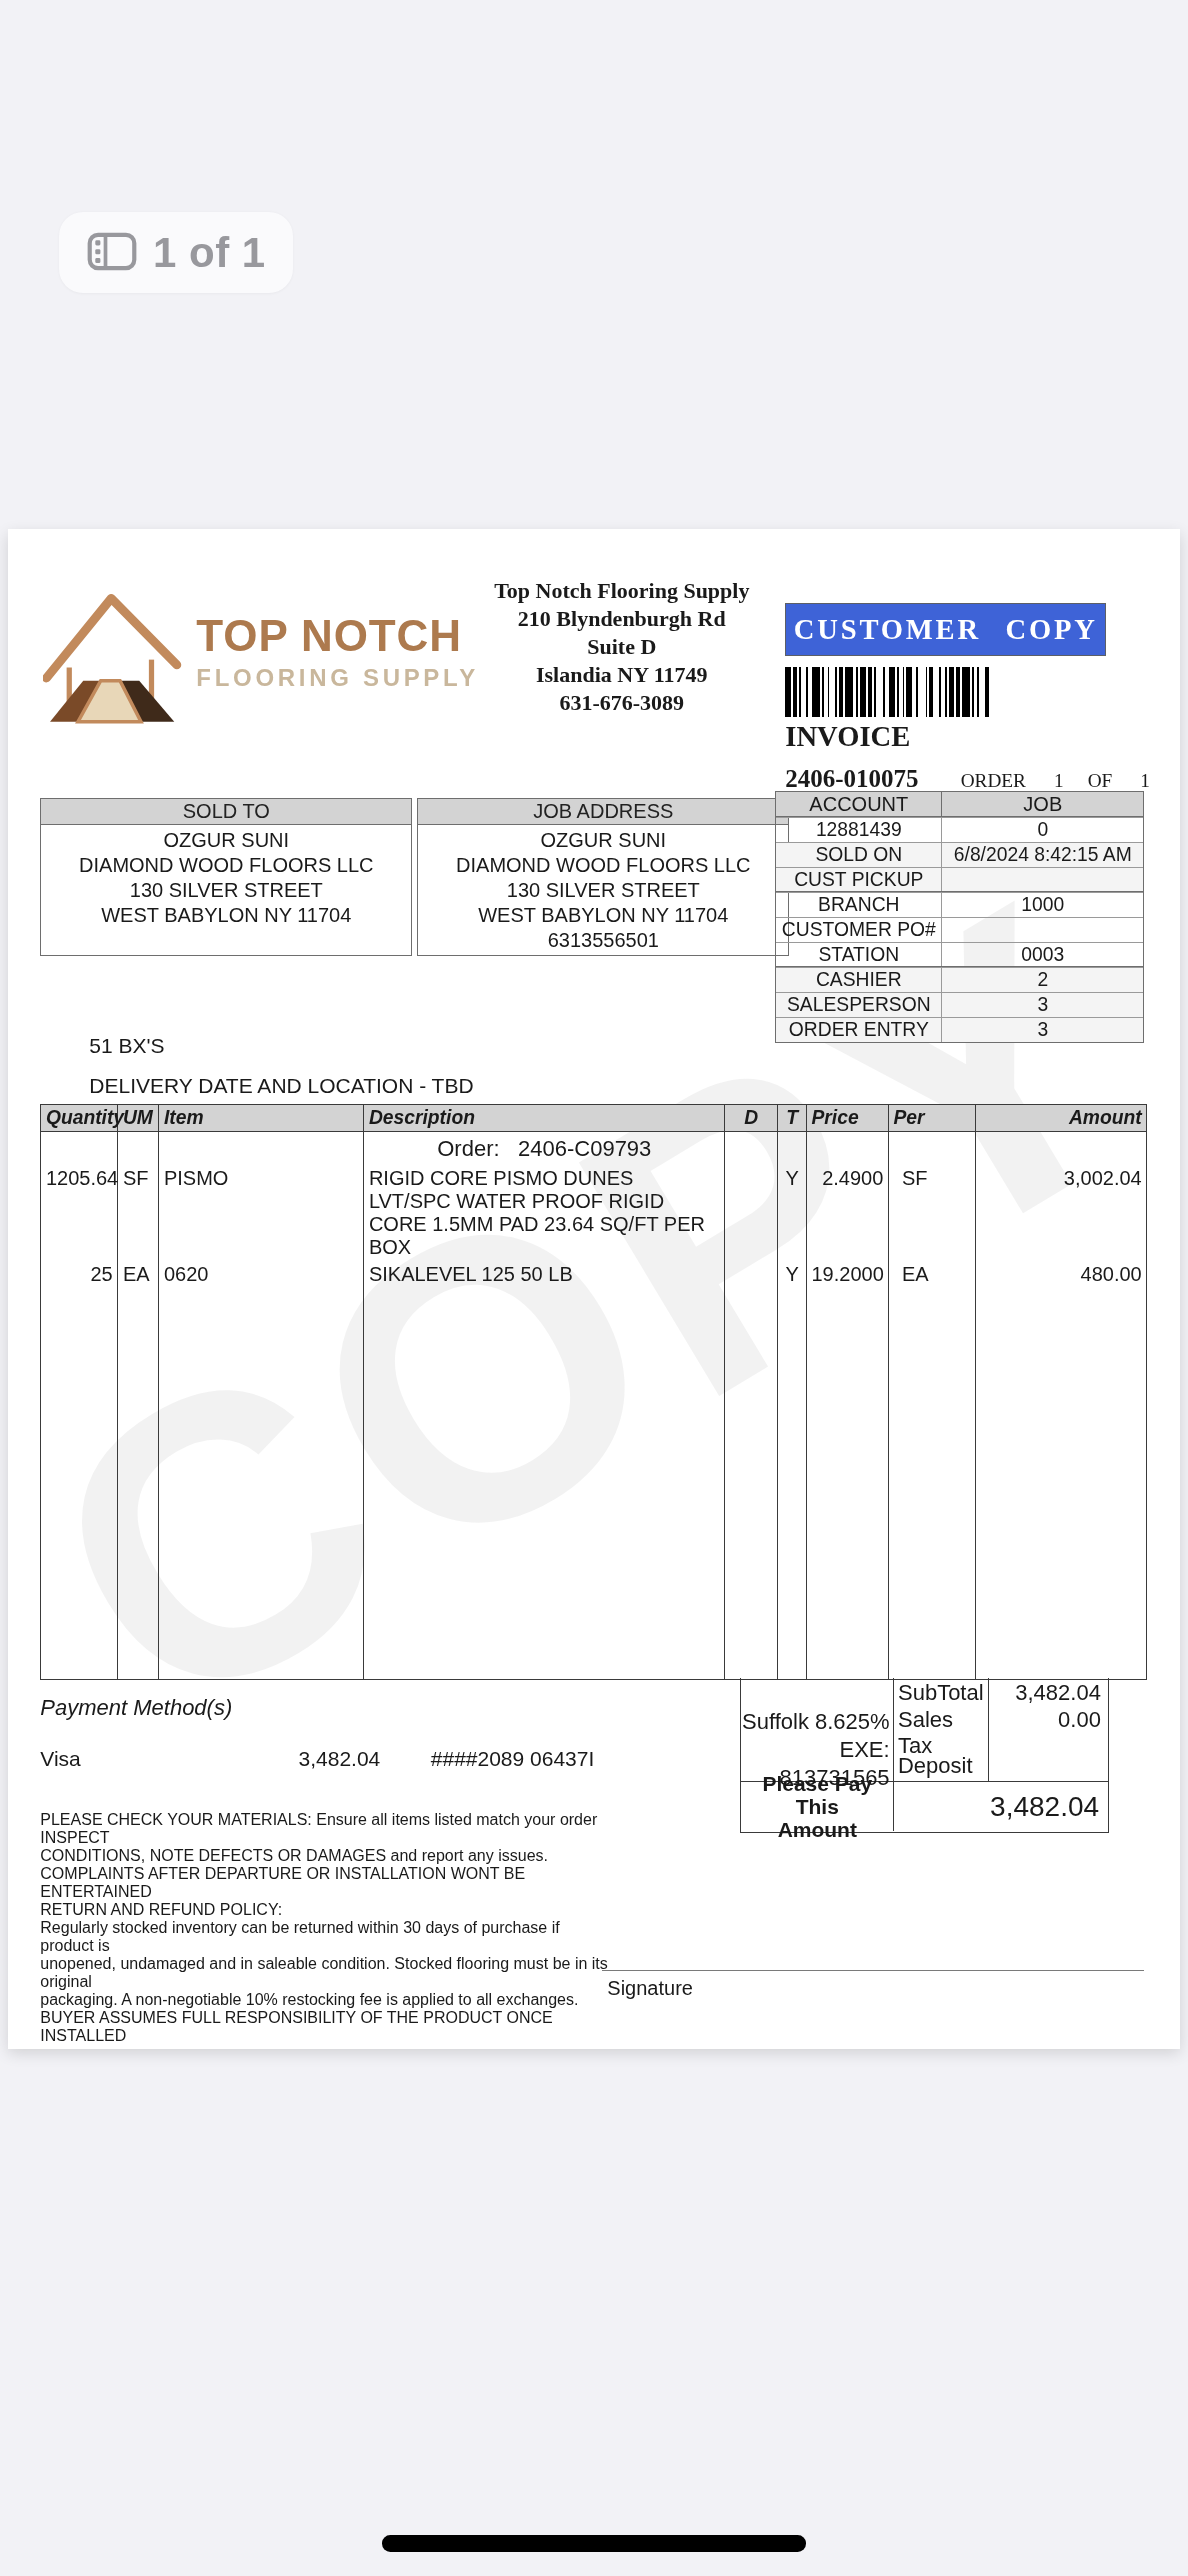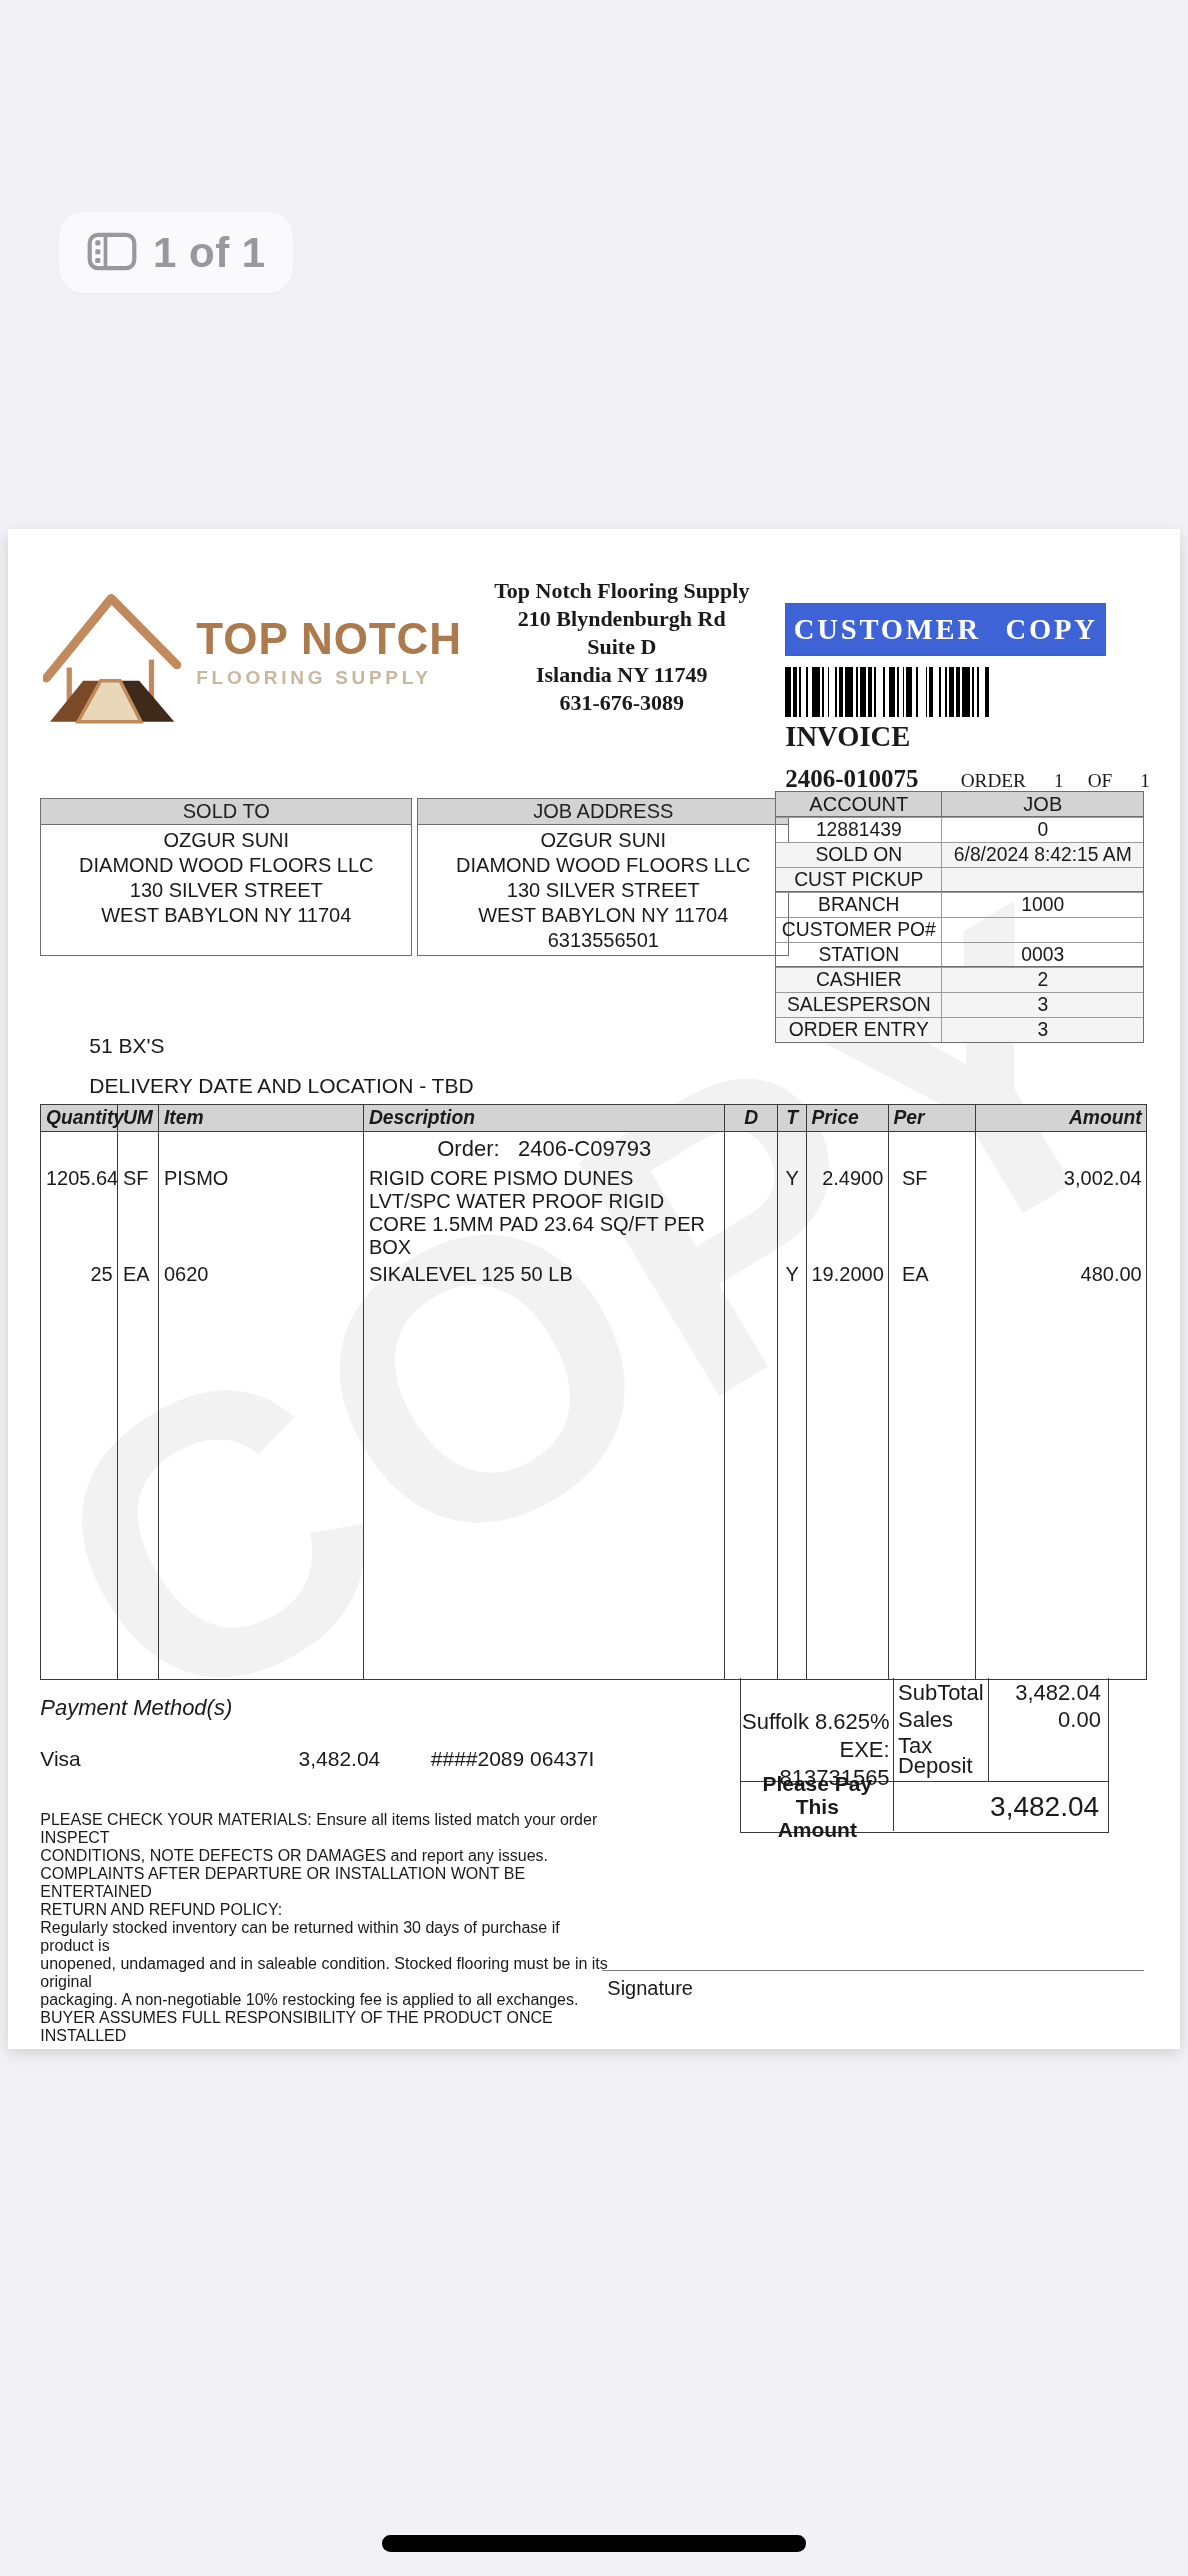--- a/index.html
+++ b/index.html
@@ -37,21 +37,21 @@
     position:absolute; left:-64px; top:553px; width:1308px;
     text-align:center;
     font-size:396px; font-weight:600; letter-spacing:13px;
     color:rgba(70,70,70,0.07);
     transform:rotate(-31deg);
     pointer-events:none; user-select:none;
   }
   
   .logo-row{ position:absolute; left:35px; top:42px; display:flex; align-items:center; gap:13px; }
   .logo-text .logo-title{ font-size:44px; font-weight:800; color:#AD7A4E; letter-spacing:0.9px; }
-  .logo-text .logo-sub{ font-size:19px; font-weight:600; color:#C9B79C; letter-spacing:3.7px; margin-top:3.7px; }
+  .logo-text .logo-sub{ font-size:24px; font-weight:600; color:#C9B79C; letter-spacing:3.7px; margin-top:3.7px; }
   
   .company-address{
     position:absolute; left:431px; top:48px; width:365px;
     text-align:center; font-weight:700; font-size:22px; line-height:28px;
     white-space:pre-wrap;
   }
   
   .copy-banner{
     position:absolute; left:777px; top:74px; width:321px; height:53px;
     background:#3E63D7; border:1.8px solid #5c5f66;

